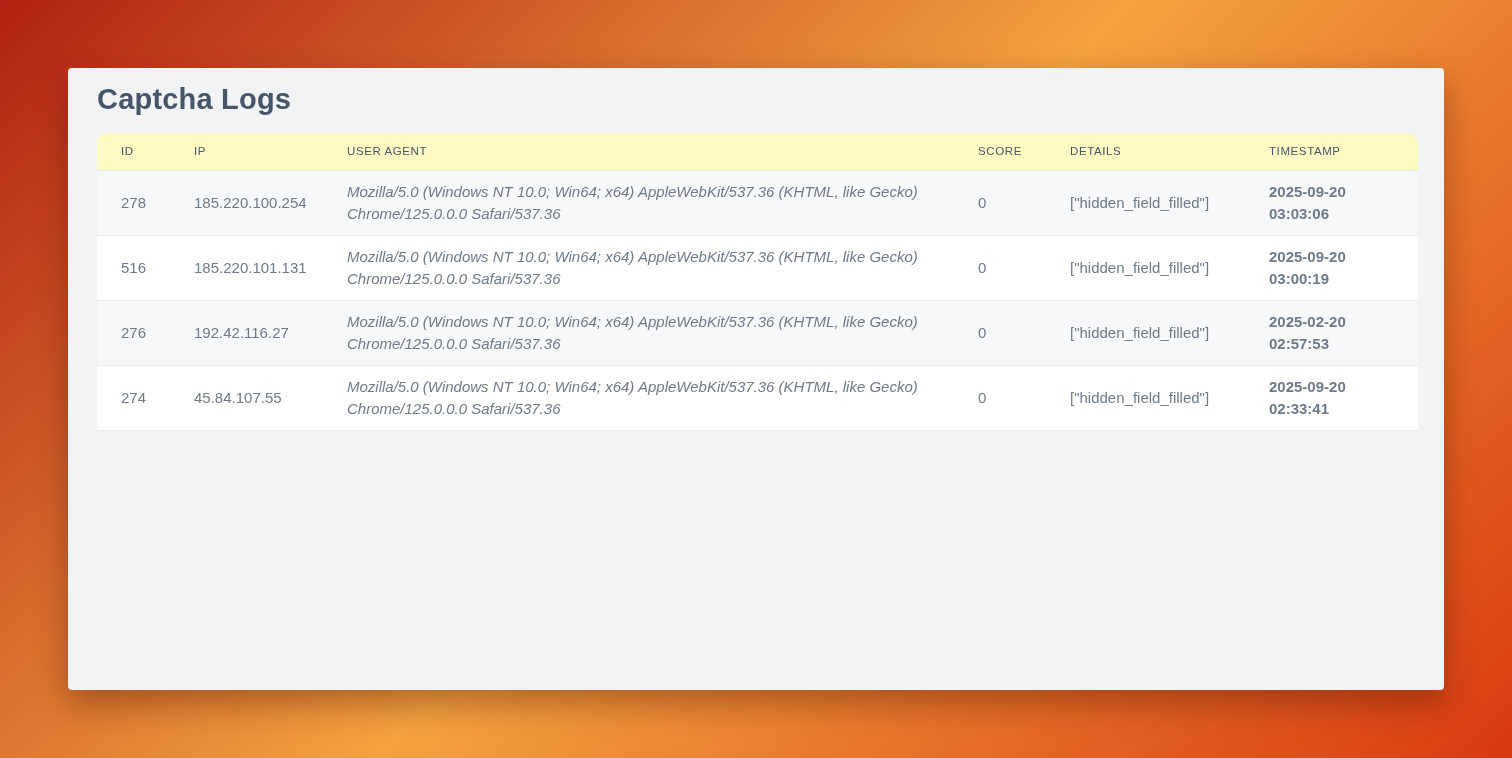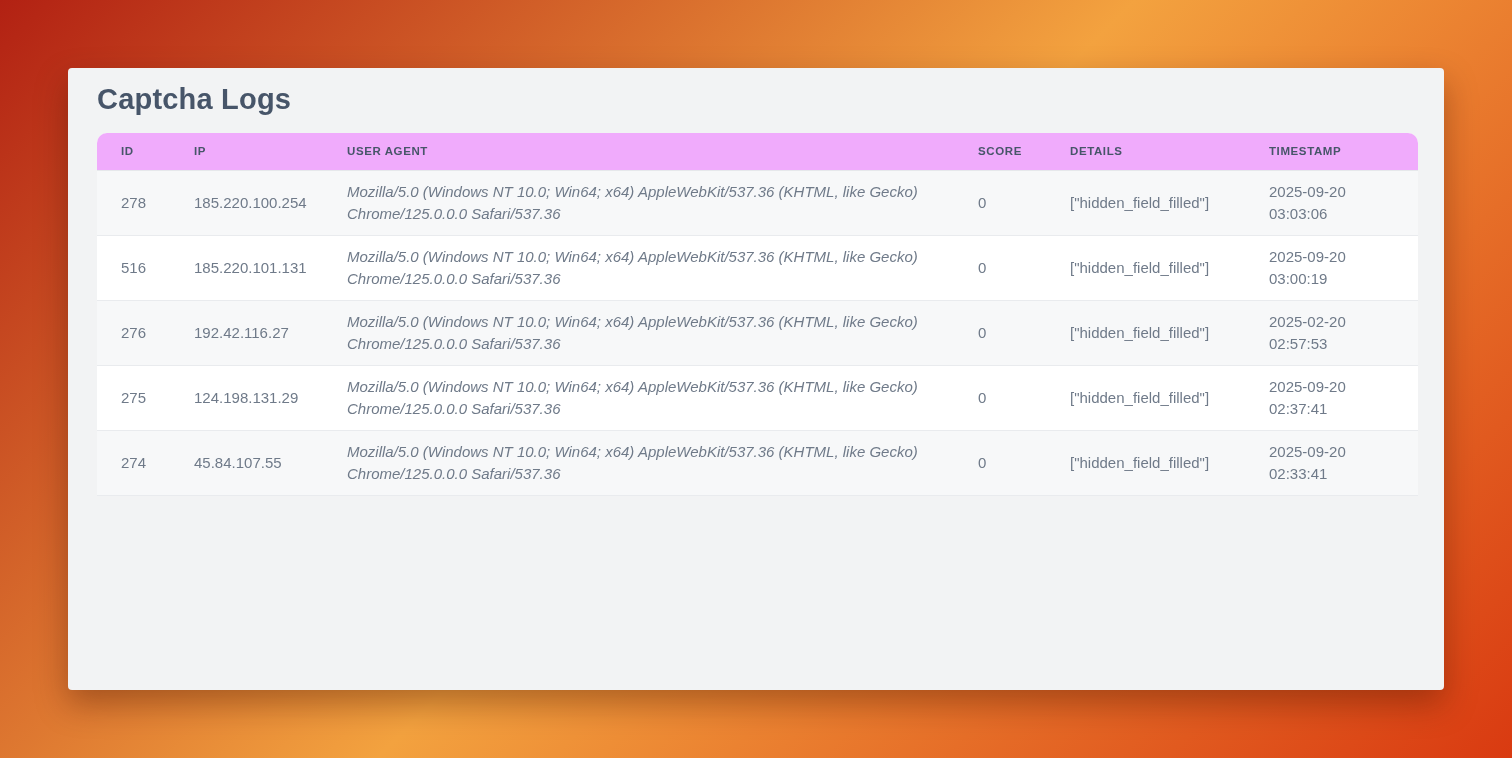--- a/index.html
+++ b/index.html
@@ -56,45 +56,45 @@
   col.c-score     { width: 92px; }
   col.c-details   { width: 199px; }
   col.c-timestamp { width: 173px; }
 
   thead th {
     height: 37px;
     text-align: left;
     vertical-align: middle;
     padding: 0 10px 0 24px;
     font-size: 11.5px;
-    font-weight: 700;
+    font-weight: 400;
     letter-spacing: 0.6px;
     color: #475569;
-    background: #f0abfc;
+    background: #fef9c3;
     border-bottom: 1px solid #e6e8eb;
     text-transform: uppercase;
     white-space: nowrap;
   }
 
   tbody td {
     height: 64px;
     vertical-align: middle;
     padding: 10px 10px 10px 24px;
     font-size: 15px;
     line-height: 22px;
     color: #6f7a89;
     border-bottom: 1px solid #e9ebee;
     overflow-wrap: break-word;
   }
 
   tbody tr:nth-child(odd)  { background: #f7f8f9; }
   tbody tr:nth-child(even) { background: #ffffff; }
 
   td.cell-ua        { padding-right: 28px; font-style: italic; }
-  td.cell-timestamp { padding-right: 40px; }
+  td.cell-timestamp { padding-right: 40px; font-weight: bold; }
 </style>
 </head>
 <body>
 
 <div class="card">
   <h1 class="page-title">Captcha Logs</h1>
 
   <div class="table-wrap">
     <table>
       <colgroup>
@@ -136,28 +136,20 @@
 
   <tr>
     <td class="cell-id">276</td>
     <td class="cell-ip">192.42.116.27</td>
     <td class="cell-ua">Mozilla/5.0 (Windows NT 10.0; Win64; x64) AppleWebKit/537.36 (KHTML, like Gecko) Chrome/125.0.0.0 Safari/537.36</td>
     <td class="cell-score">0</td>
     <td class="cell-details">["hidden_field_filled"]</td>
     <td class="cell-timestamp">2025-02-20 02:57:53</td>
   </tr>
 
-  <tr>
-    <td class="cell-id">275</td>
-    <td class="cell-ip">124.198.131.29</td>
-    <td class="cell-ua">Mozilla/5.0 (Windows NT 10.0; Win64; x64) AppleWebKit/537.36 (KHTML, like Gecko) Chrome/125.0.0.0 Safari/537.36</td>
-    <td class="cell-score">0</td>
-    <td class="cell-details">["hidden_field_filled"]</td>
-    <td class="cell-timestamp">2025-09-20 02:37:41</td>
-  </tr>
 
   <tr>
     <td class="cell-id">274</td>
     <td class="cell-ip">45.84.107.55</td>
     <td class="cell-ua">Mozilla/5.0 (Windows NT 10.0; Win64; x64) AppleWebKit/537.36 (KHTML, like Gecko) Chrome/125.0.0.0 Safari/537.36</td>
     <td class="cell-score">0</td>
     <td class="cell-details">["hidden_field_filled"]</td>
     <td class="cell-timestamp">2025-09-20 02:33:41</td>
   </tr>
 

